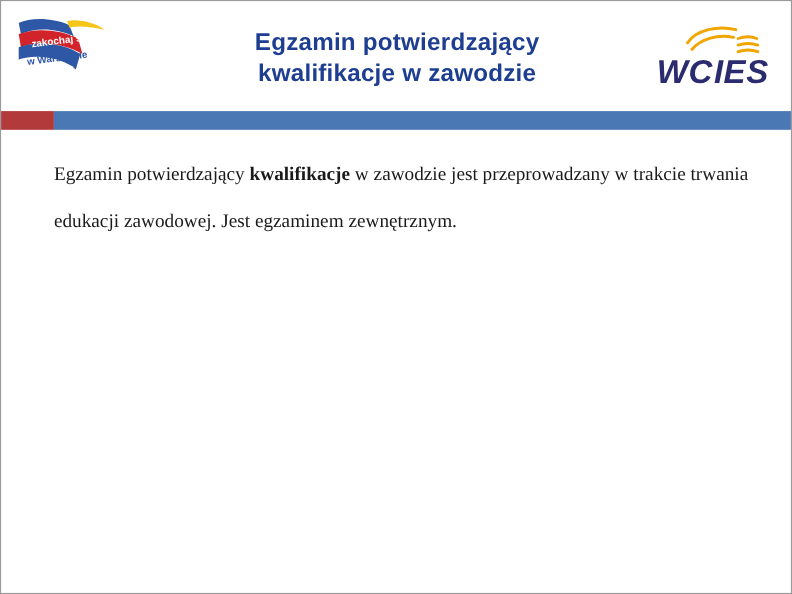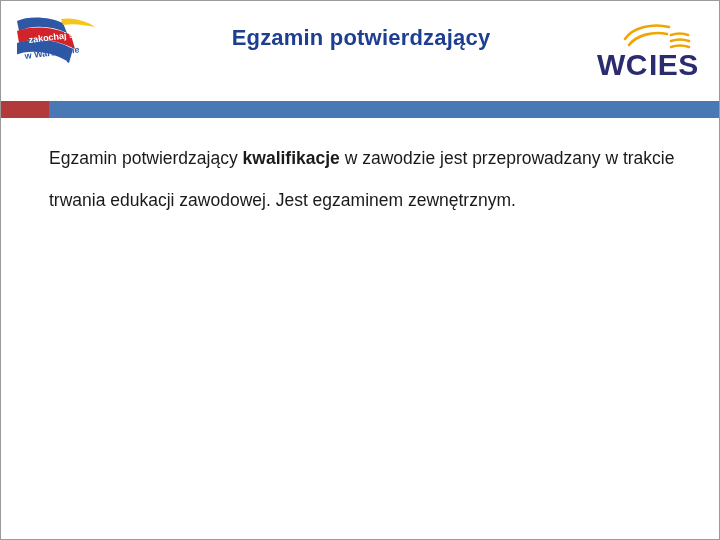--- a/index.html
+++ b/index.html
@@ -74,28 +74,30 @@
     height: 62px;
   }
 
   
   .logo-right {
     position: absolute;
     right: 18px;
     top: 16px;
     width: 110px;
     height: 70px;
+    font-style: italic;
   }
 
   
   .content {
     position: absolute;
     left: 48px;
     top: 136px;
     right: 30px;
+    font-family: Liberation Serif, serif;
   }
   .para {
     color: #1a1a1a;
     font-size: 17.5px;
     line-height: 2.42;
     margin: 0 0 8px 0;
   }
   .para:last-child {
     margin-bottom: 0;
   }
@@ -117,20 +119,21 @@
         <path d="M6 16 C 22 10, 44 12, 60 20 L 64 34 C 46 24, 22 22, 8 28 Z" fill="#d2232a"></path>
         <path d="M6 28 C 22 22, 46 24, 62 34 L 58 48 C 42 38, 20 36, 6 42 Z" fill="#2e58a6"></path>
         <path d="M4 40 C 18 34, 40 36, 56 46 L 52 56 C 36 48, 16 48, 4 52 Z" fill="#ffffff"></path>
         <text x="18" y="28" font-family="Liberation Sans, sans-serif" font-size="9" font-weight="bold" fill="#ffffff" transform="rotate(-7 18 28)">zakochaj się</text>
         <text x="14" y="44" font-family="Liberation Sans, sans-serif" font-size="9" font-weight="bold" fill="#2e58a6" transform="rotate(-7 14 44)">w Warszawie</text>
       </svg>
     </div>
 
     <div class="title-block">
       <span class="title-line">Egzamin potwierdzający</span>
+      <span class="title-line">kwalifikacje w zawodzie</span>
     </div>
 
     <div class="logo-right">
       <svg width="110" height="70" viewBox="0 0 110 70" xmlns="http://www.w3.org/2000/svg">
         <g fill="none" stroke="#f0a500" stroke-width="2.6" stroke-linecap="round">
           <path d="M34 22 C 42 10, 62 6, 78 10"></path>
           <path d="M38 28 C 46 18, 62 14, 76 17"></path>
           <path d="M80 18 C 86 16, 92 16, 97 18"></path>
           <path d="M80 24 C 86 22, 92 22, 98 24"></path>
           <path d="M80 30 C 86 28, 92 28, 98 30"></path>

